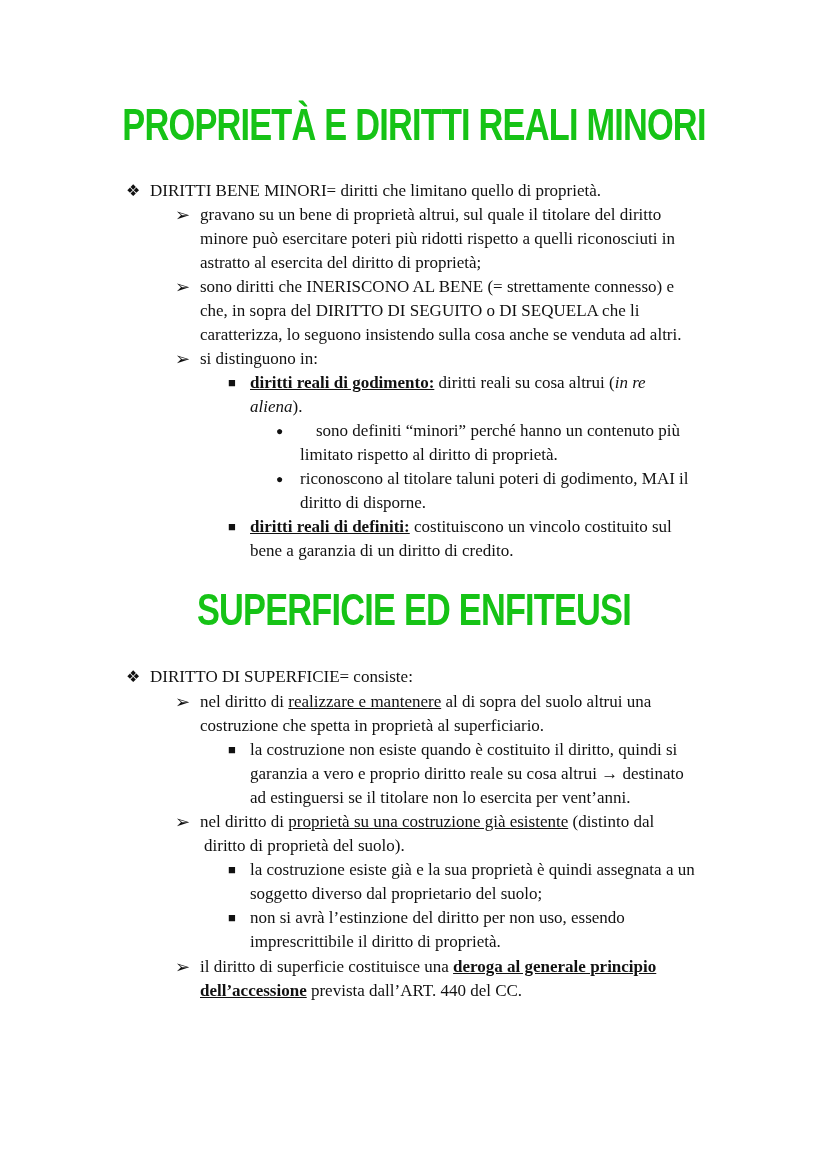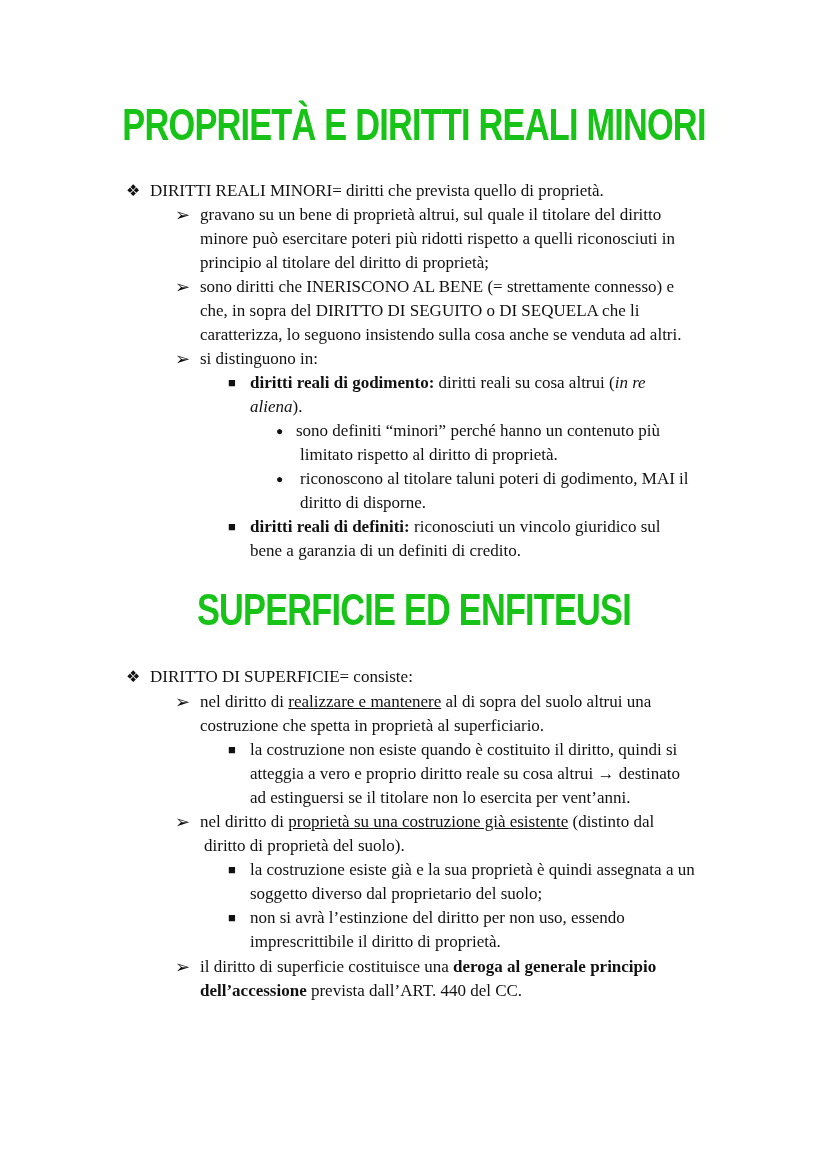--- a/index.html
+++ b/index.html
@@ -12,73 +12,73 @@
       transform: scaleX(0.78); transform-origin: center;
     }
     .t1 { top: 100px; font-size: 44px; }
     .t2 { top: 585px; font-size: 44px; }
     .line { position: absolute; font-size: 17px; line-height: 24px; white-space: nowrap; }
     .glyph { position: absolute; font-size: 15px; line-height: 24px; }
     .diamond { font-size: 16px; }
     .arrow { font-size: 18px; }
     .sq { font-size: 13px; }
     .dot { font-size: 12px; }
-    b { font-weight: bold; }
+    b { font-weight: bold; text-decoration: underline; }
     i { }
     u { text-decoration: underline; }
   </style>
 </head>
 <body>
 
 <div class="title t1">PROPRIETÀ E DIRITTI REALI MINORI</div>
 
 <span class="glyph diamond" style="left:126px;top:179px">❖</span>
-<div class="line" style="left:150px;top:179px">DIRITTI REALI MINORI= diritti che prevista quello di proprietà.</div>
+<div class="line" style="left:150px;top:179px">DIRITTI BENE MINORI= diritti che limitano quello di proprietà.</div>
 
 <span class="glyph arrow" style="left:175px;top:203px">➢</span>
 <div class="line" style="left:200px;top:203px">gravano su un bene di proprietà altrui, sul quale il titolare del diritto</div>
 <div class="line" style="left:200px;top:227px">minore può esercitare poteri più ridotti rispetto a quelli riconosciuti in</div>
-<div class="line" style="left:200px;top:251px">principio al titolare del diritto di proprietà;</div>
+<div class="line" style="left:200px;top:251px">astratto al esercita del diritto di proprietà;</div>
 
 <span class="glyph arrow" style="left:175px;top:275px">➢</span>
 <div class="line" style="left:200px;top:275px">sono diritti che INERISCONO AL BENE (= strettamente connesso) e</div>
 <div class="line" style="left:200px;top:299px">che, in sopra del DIRITTO DI SEGUITO o DI SEQUELA che li</div>
 <div class="line" style="left:200px;top:323px">caratterizza, lo seguono insistendo sulla cosa anche se venduta ad altri.</div>
 
 <span class="glyph arrow" style="left:175px;top:347px">➢</span>
 <div class="line" style="left:200px;top:347px">si distinguono in:</div>
 
 <span class="glyph sq" style="left:228px;top:371px">■</span>
 <div class="line" style="left:250px;top:371px"><b>diritti reali di godimento:</b><span> diritti reali su cosa altrui (</span><i>in re</i></div>
 <div class="line" style="left:250px;top:395px"><i>aliena</i><span>).</span></div>
 
 <span class="glyph dot" style="left:276px;top:419px">●</span>
-<div class="line" style="left:296px;top:419px">sono definiti “minori” perché hanno un contenuto più</div>
+<div class="line" style="left:316px;top:419px">sono definiti “minori” perché hanno un contenuto più</div>
 <div class="line" style="left:300px;top:443px">limitato rispetto al diritto di proprietà.</div>
 
 <span class="glyph dot" style="left:276px;top:467px">●</span>
 <div class="line" style="left:300px;top:467px">riconoscono al titolare taluni poteri di godimento, MAI il</div>
 <div class="line" style="left:300px;top:491px">diritto di disporne.</div>
 
 <span class="glyph sq" style="left:228px;top:515px">■</span>
-<div class="line" style="left:250px;top:515px"><b>diritti reali di definiti:</b><span> riconosciuti un vincolo giuridico sul</span></div>
-<div class="line" style="left:250px;top:539px">bene a garanzia di un definiti di credito.</div>
+<div class="line" style="left:250px;top:515px"><b>diritti reali di definiti:</b><span> costituiscono un vincolo costituito sul</span></div>
+<div class="line" style="left:250px;top:539px">bene a garanzia di un diritto di credito.</div>
 
 <div class="title t2">SUPERFICIE ED ENFITEUSI</div>
 
 <span class="glyph diamond" style="left:126px;top:665px">❖</span>
 <div class="line" style="left:150px;top:665px">DIRITTO DI SUPERFICIE= consiste:</div>
 
 <span class="glyph arrow" style="left:175px;top:690px">➢</span>
 <div class="line" style="left:200px;top:690px"><span>nel diritto di </span><u>realizzare e mantenere</u><span> al di sopra del suolo altrui una</span></div>
 <div class="line" style="left:200px;top:714px">costruzione che spetta in proprietà al superficiario.</div>
 
 <span class="glyph sq" style="left:228px;top:738px">■</span>
 <div class="line" style="left:250px;top:738px">la costruzione non esiste quando è costituito il diritto, quindi si</div>
-<div class="line" style="left:250px;top:762px">atteggia a vero e proprio diritto reale su cosa altrui → destinato</div>
+<div class="line" style="left:250px;top:762px">garanzia a vero e proprio diritto reale su cosa altrui → destinato</div>
 <div class="line" style="left:250px;top:786px">ad estinguersi se il titolare non lo esercita per vent’anni.</div>
 
 <span class="glyph arrow" style="left:175px;top:810px">➢</span>
 <div class="line" style="left:200px;top:810px"><span>nel diritto di </span><u>proprietà su una costruzione già esistente</u><span> (distinto dal</span></div>
 <div class="line" style="left:204px;top:834px">diritto di proprietà del suolo).</div>
 
 <span class="glyph sq" style="left:228px;top:858px">■</span>
 <div class="line" style="left:250px;top:858px">la costruzione esiste già e la sua proprietà è quindi assegnata a un</div>
 <div class="line" style="left:250px;top:882px">soggetto diverso dal proprietario del suolo;</div>
 

